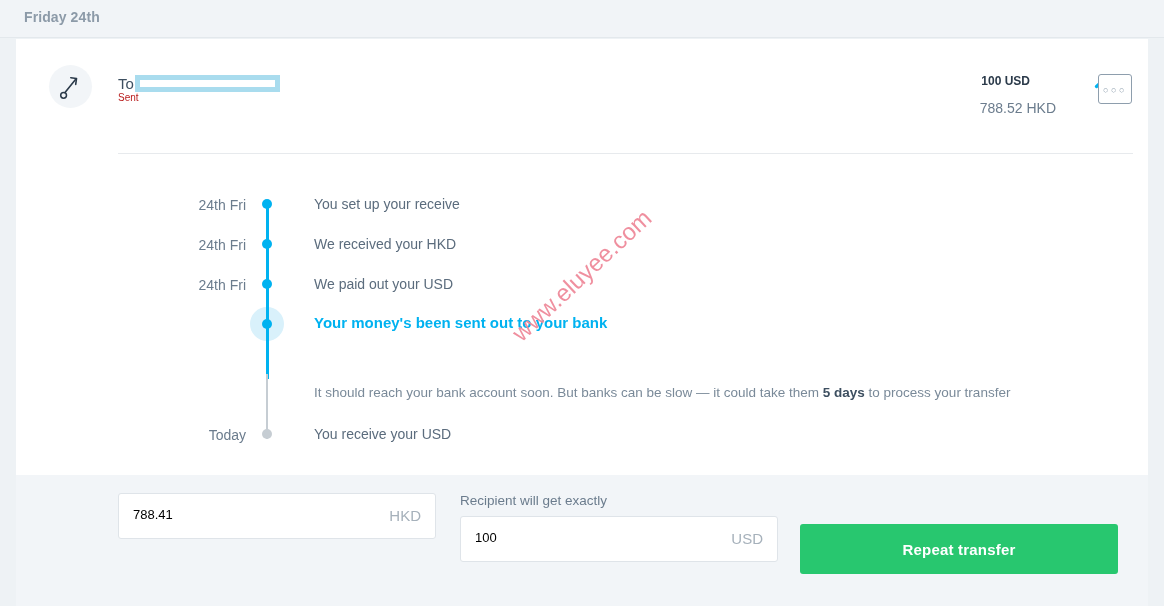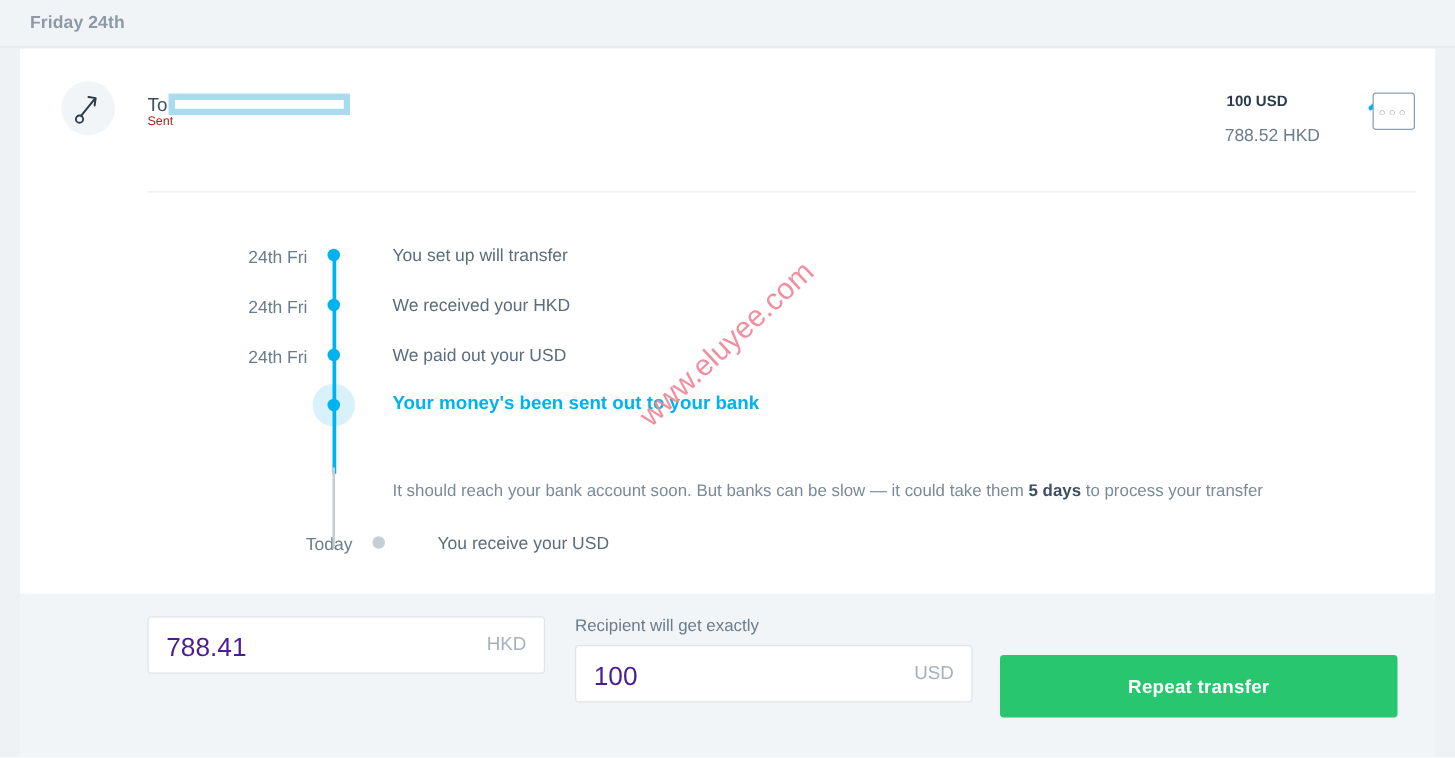--- a/index.html
+++ b/index.html
@@ -268,22 +268,22 @@
     background: #ffffff;
     border: 1px solid #dfe4e9;
     border-radius: 3px;
     box-sizing: border-box;
     cursor: text;
   }
   .field-value {
     position: absolute;
     left: 14px;
     top: 13px;
-    font-size: 21px;
-    color: #4c1d95;
+    font-size: 13px;
+    color: #000000;
   }
   .field-currency {
     position: absolute;
     right: 14px;
     top: 13px;
     font-size: 15px;
     color: #a6b1bb;
   }
   .repeat-btn {
     position: absolute;
@@ -341,21 +341,21 @@
   </div>
 
   <div class="timeline">
 
     <div class="tl-line" style="top:15px;height:175px;"></div>
     <div class="tl-line grey" style="top:185px;height:65px;"></div>
 
     <div class="tl-row">
       <div class="tl-date">24th Fri</div>
       <div class="tl-dot"></div>
-      <div class="tl-text">You set up will transfer</div>
+      <div class="tl-text">You set up your receive</div>
     </div>
 
     <div class="tl-row">
       <div class="tl-date">24th Fri</div>
       <div class="tl-dot"></div>
       <div class="tl-text">We received your HKD</div>
     </div>
 
     <div class="tl-row">
       <div class="tl-date">24th Fri</div>
@@ -367,21 +367,21 @@
       <div class="tl-date"></div>
       <div class="tl-glow"></div>
       <div class="tl-dot"></div>
       <div class="tl-text active">Your money's been sent out to your bank</div>
     </div>
 
     <div class="tl-note">
       <span>It should reach your bank account soon. But banks can be slow — it could take them </span><b>5 days</b><span> to process your transfer</span>
     </div>
 
-    <div class="tl-row" style="margin-top:70px;margin-left:36px;">
+    <div class="tl-row" style="margin-top:70px;">
       <div class="tl-date">Today</div>
       <div class="tl-dot grey"></div>
       <div class="tl-text">You receive your USD</div>
     </div>
   </div>
 
   <div class="footer">
 
     <div class="field send">
       <div class="field-box">

